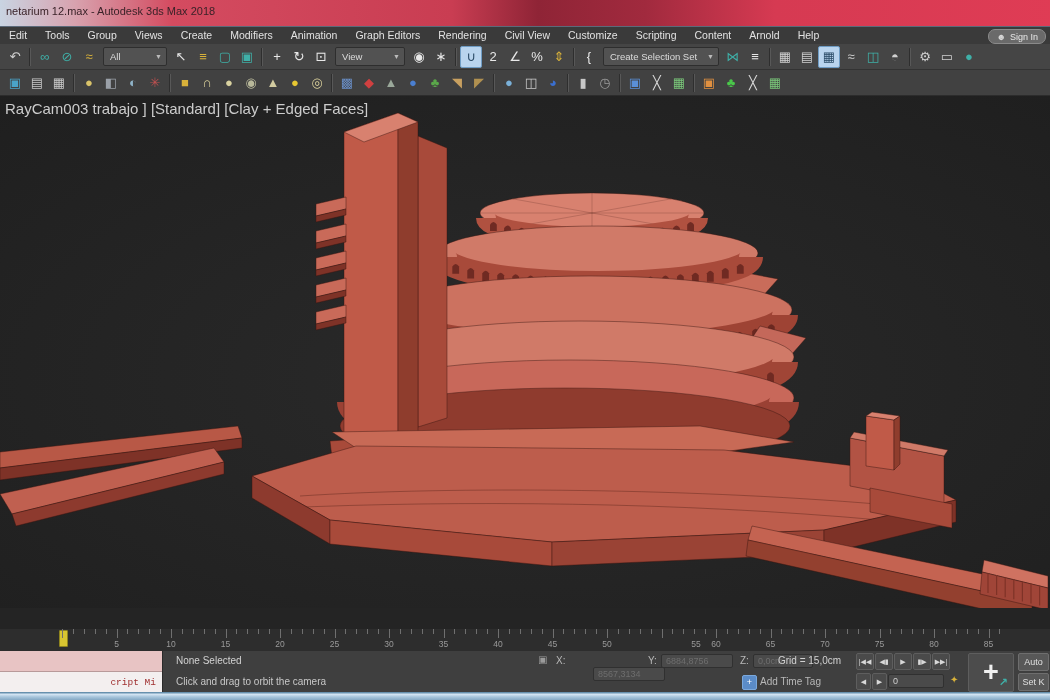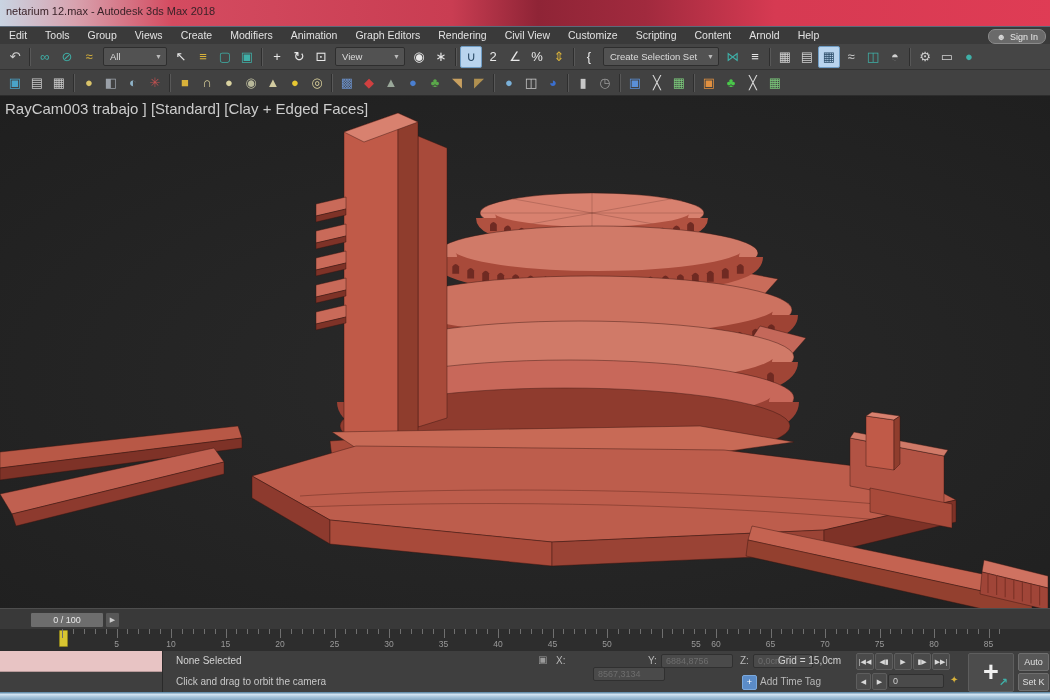--- a/index.html
+++ b/index.html
@@ -408,24 +408,20 @@
               <line x1="1022.4" y1="485.4" x2="1022.4" y2="505.4" stroke="#7e3227" stroke-width="1.2"></line>
               <line x1="1031" y1="487.5" x2="1031" y2="507.5" stroke="#7e3227" stroke-width="1.2"></line>
               <line x1="1039.6" y1="489.6" x2="1039.6" y2="509.6" stroke="#7e3227" stroke-width="1.2"></line>
             </g>
         </g>
       </g>
     </svg>
     <span id="vp-label">RayCam003 trabajo ] [Standard] [Clay + Edged Faces]</span>
   </div>
 
-  <div id="timeslider">
-    <div id="ts-thumb">0 / 100</div>
-    <div id="ts-next">▶</div>
-  </div>
 
   <div id="ruler">
     <div id="time-marker" style="left: 59px;"></div>
   <div class="tick" style="left: 62px; height: 9px;"></div>
       <div class="tick" style="left: 72.9px; height: 5px;"></div>
       <div class="tick" style="left: 83.8px; height: 5px;"></div>
       <div class="tick" style="left: 94.7px; height: 5px;"></div>
       <div class="tick" style="left: 105.6px; height: 5px;"></div>
       <div class="tick" style="left: 116.5px; height: 9px;"></div>
       <div class="tick-label" style="left: 116.5px;">5</div>
@@ -524,20 +520,21 @@
       <div class="tick" style="left: 966.7px; height: 5px;"></div>
       <div class="tick" style="left: 977.6px; height: 5px;"></div>
       <div class="tick" style="left: 988.5px; height: 9px;"></div>
       <div class="tick-label" style="left: 988.5px;">85</div>
       <div class="tick" style="left: 999.4px; height: 5px;"></div>
     </div>
 
   <div id="statusbar">
     <div id="listener">
       <div id="listener-pink"></div>
+      <div id="listener-white">cript Mi</div>
     </div>
     <span class="sb-text" style="left:176px;top:4px;">None Selected</span>
     <span class="sb-text" style="left:176px;top:25px;color:#c8c8c8;">Click and drag to orbit the camera</span>
 
     <span class="sb-label" style="left:538px;top:3px;color:#9a9a9a;">▣</span>
     <span class="sb-label" style="left:556px;top:4px;">X:</span>
     <div class="sb-field" style="left:569px;top:16px;width:72px;margin-left:24px;">8567,3134</div>
     <span class="sb-label" style="left:648px;top:4px;">Y:</span>
     <div class="sb-field" style="left:661px;top:3px;width:72px;">6884,8756</div>
     <span class="sb-label" style="left:740px;top:4px;">Z:</span>

